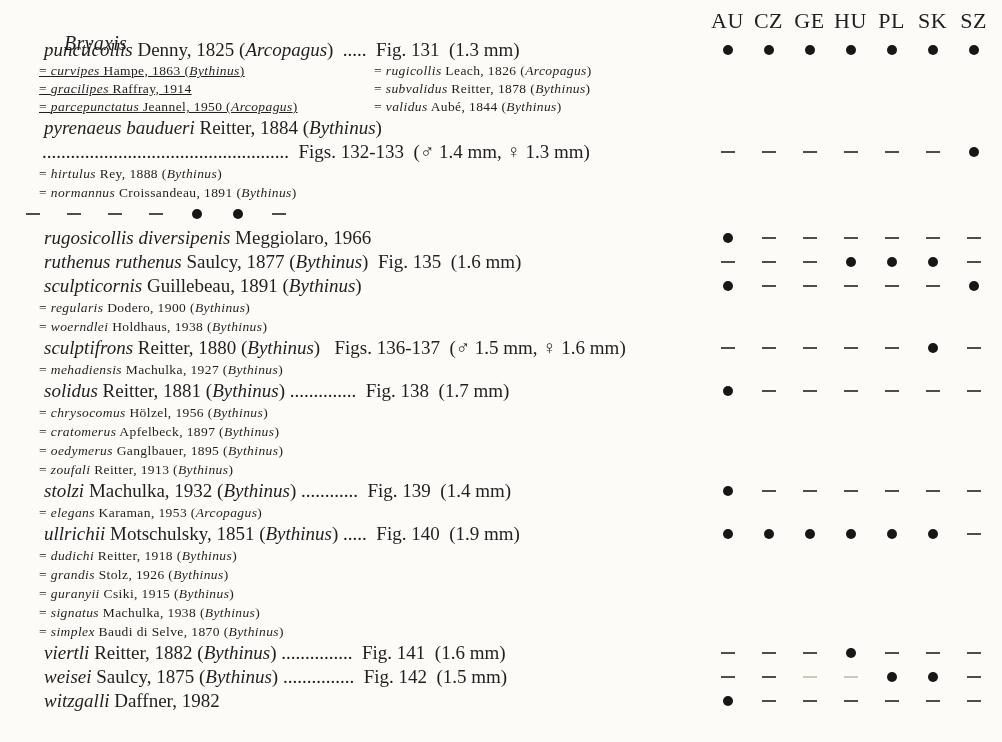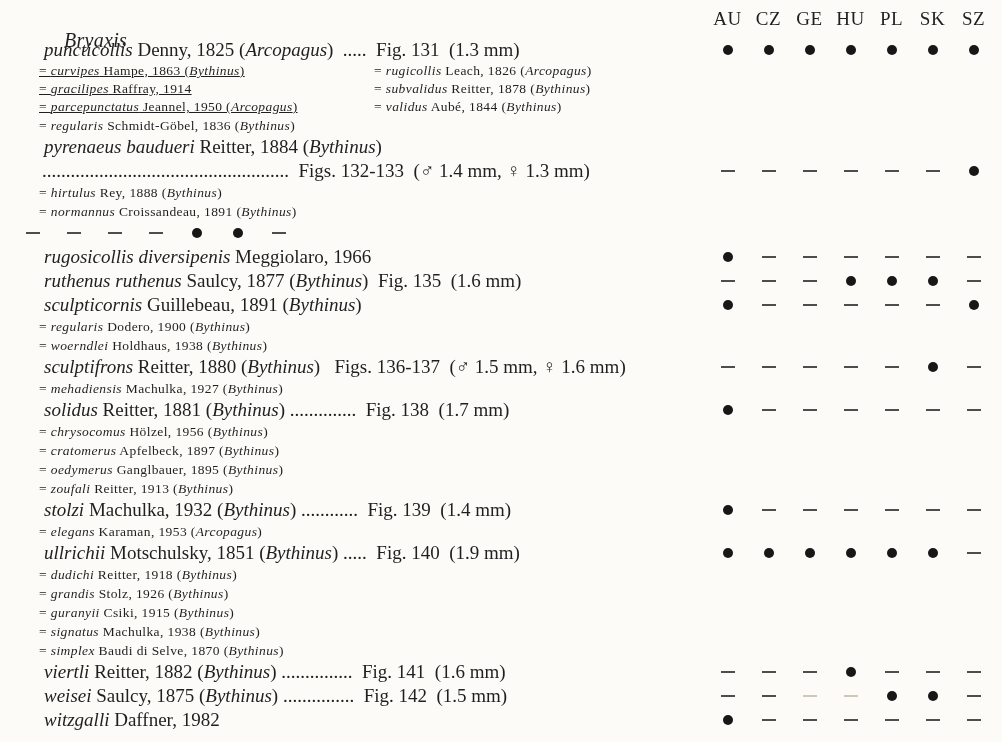--- a/index.html
+++ b/index.html
@@ -10,21 +10,21 @@
     font-family: "Liberation Serif", "DejaVu Serif", "DejaVu Sans", serif;
     color: #1f1f1f;
   }
   .page { padding: 8px 0 0 12px; width: 990px; }
   .row { display: flex; align-items: flex-start; }
   .text-col { flex: 1; min-width: 0; white-space: pre-wrap; }
   .marks-col { width: 287px; flex: none; display: flex; margin-right: 8px; }
   .mark-cell { width: 41px; height: 24px; display: flex; align-items: center; justify-content: center; }
   .header-row { align-items: baseline; height: 30px; }
   .genus { font-style: italic; font-size: 20px; margin-left: 28px; letter-spacing: 0.3px; }
-  .col-header { width: 41px; text-align: center; font-size: 19px; letter-spacing: 0.5px; }
+  .col-header { width: 41px; text-align: center; font-size: 22px; letter-spacing: 0.5px; }
   .species-line { display: block; font-size: 19px; line-height: 24px; padding-left: 32px; }
   .species-line.cont { padding-left: 30px; }
   .syn-row .text-col { padding-left: 27px; }
   .syn-line { font-size: 13.5px; line-height: 18px; letter-spacing: 0.4px; }
   .syn-left { display: inline-block; width: 335px; vertical-align: top; text-decoration: underline; }
   .syn-right { display: inline-block; vertical-align: top; }
   .it { font-style: italic; }
   .dot { width: 10px; height: 10px; border-radius: 50%; background: #171717; }
   .dash { width: 14px; height: 2px; background: #4d4d4d; }
   .dash.light { background: #cfc8b6; }
@@ -79,24 +79,20 @@
         <div class="marks-col"></div>
       </div>
       <div class="row syn-row">
         <div class="text-col"><span class="syn-line syn-left"><span>= </span><span class="it">gracilipes</span><span> Raffray, 1914</span></span><span class="syn-line syn-right"><span>= </span><span class="it">subvalidus</span><span> Reitter, 1878 (</span><span class="it">Bythinus</span><span>)</span></span></div>
         <div class="marks-col"></div>
       </div>
       <div class="row syn-row">
         <div class="text-col"><span class="syn-line syn-left"><span>= </span><span class="it">parcepunctatus</span><span> Jeannel, 1950 (</span><span class="it">Arcopagus</span><span>)</span></span><span class="syn-line syn-right"><span>= </span><span class="it">validus</span><span> Aubé, 1844 (</span><span class="it">Bythinus</span><span>)</span></span></div>
         <div class="marks-col"></div>
       </div>
-      <div class="row syn-row">
-        <div class="text-col"><span class="syn-line"><span>= </span><span class="it">regularis</span><span> Schmidt-Göbel, 1836 (</span><span class="it">Bythinus</span><span>)</span></span></div>
-        <div class="marks-col"></div>
-      </div>
       <div class="row species-row">
         <div class="text-col"><span class="species-line"><span class="it">pyrenaeus baudueri</span><span> Reitter, 1884 (</span><span class="it">Bythinus</span><span>)</span></span></div>
         <div class="marks-col"></div>
       </div>
       <div class="row species-row">
         <div class="text-col"><span class="species-line cont"><span>....................................................  Figs. 132-133  (♂ 1.4 mm, ♀ 1.3 mm)</span></span></div>
         <div class="marks-col">
           <div class="mark-cell">
             <span class="dash"></span>
           </div>

